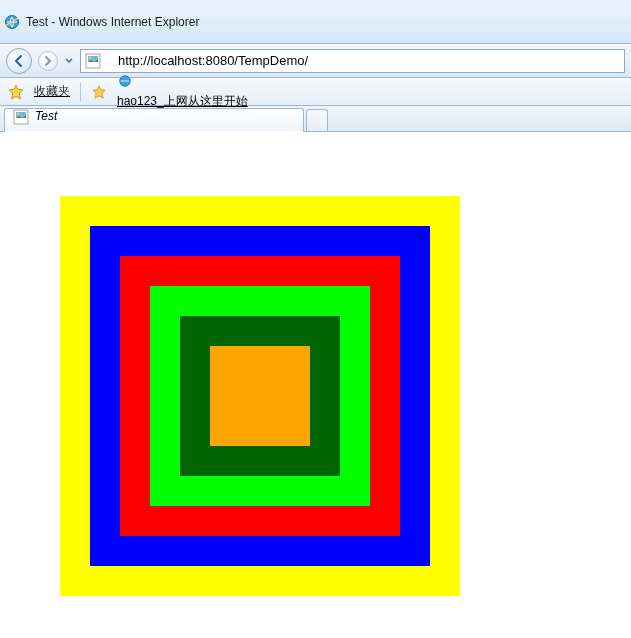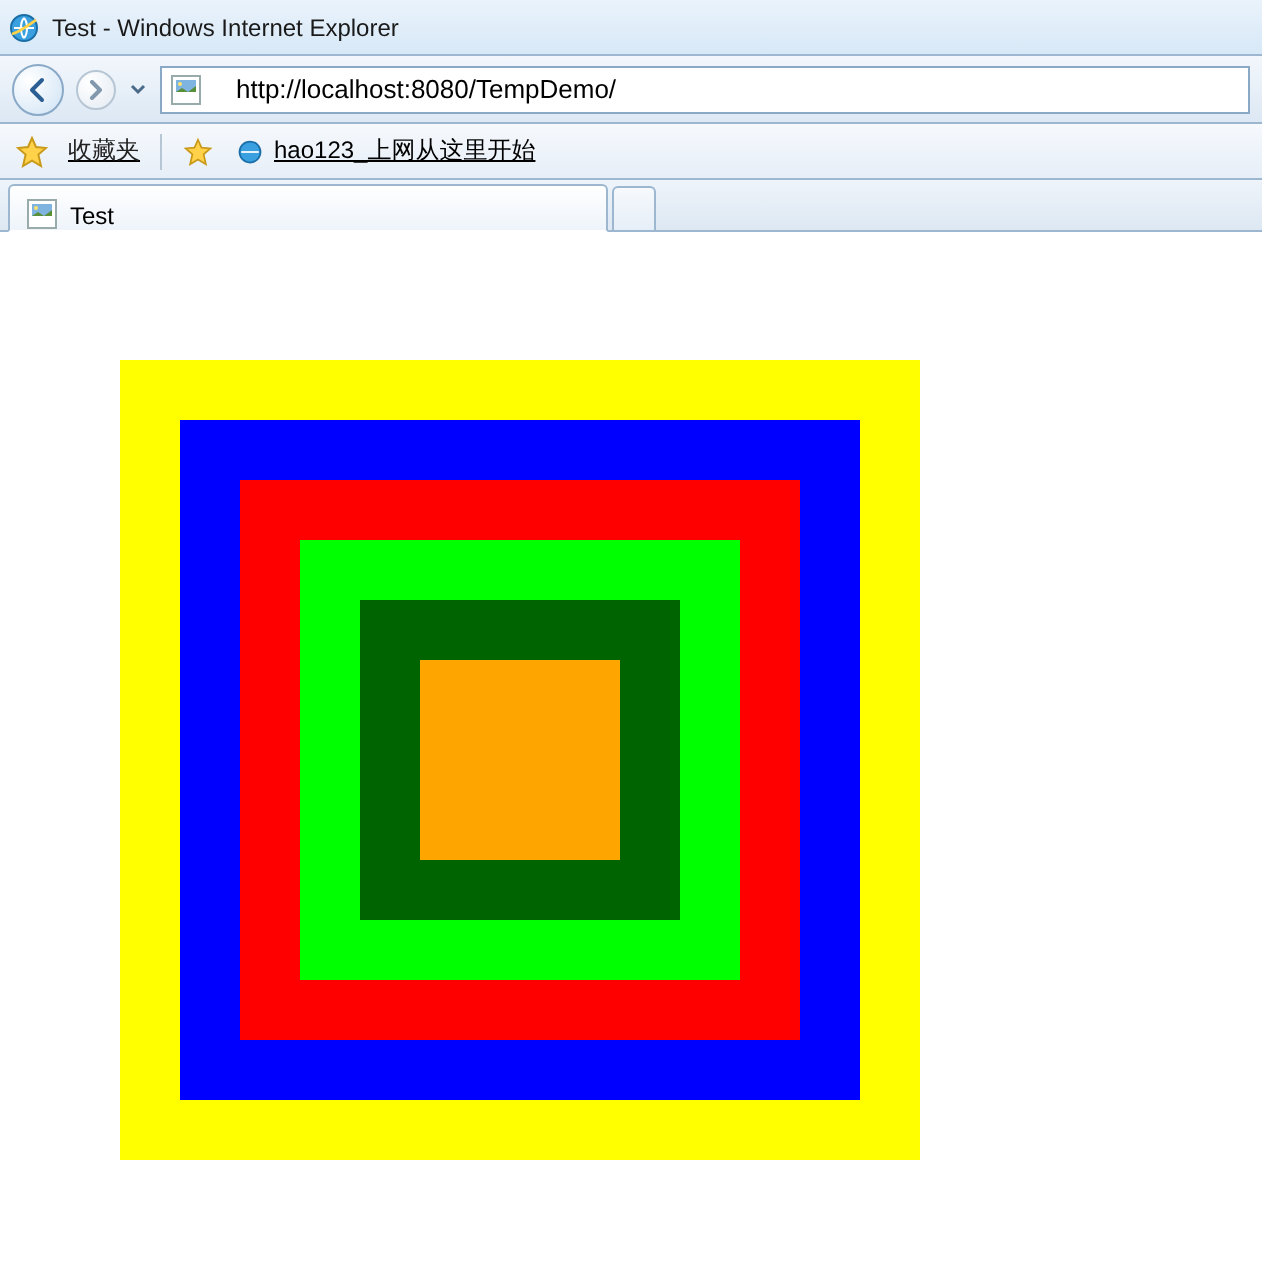--- a/index.html
+++ b/index.html
@@ -7,21 +7,21 @@
     margin: 0;
     padding: 0;
     font-family: "Segoe UI", Tahoma, sans-serif;
     font-size: 12px;
     background: #fff;
     width: 631px;
     height: 638px;
     overflow: hidden;
   }
   .titlebar {
-    height: 28px;
+    height: 44px;
     background: linear-gradient(#eaf3fb, #d7e8f7);
     border-bottom: 1px solid #9db7d1;
     display: flex;
     align-items: center;
     padding: 4px 4px;
     gap: 6px;
   }
   .titlebar .ie-logo {
     width: 16px; height: 16px;
     display: inline-flex; align-items: center; justify-content: center;
@@ -80,42 +80,43 @@
     border-bottom: 1px solid #9db7d1;
     display: flex;
     align-items: center;
     padding: 0 8px;
     gap: 10px;
     text-decoration: underline;
   }
   .fav-star { width:16px; height:16px; display:inline-flex; align-items:center; justify-content:center; }
   .fav-label { color:#222; }
   .fav-sep { width:1px; height:18px; background:#b7c6d4; }
-  .fav-link { display:flex; align-items:center; gap:4px; cursor:pointer; }
+  .fav-link { display:flex; gap:4px; cursor:pointer;flex-direction:column; }
   .fav-link .icon { width:16px; height:16px; display:inline-flex; align-items:center; justify-content:center; }
   .tabbar {
     height: 26px;
     background: linear-gradient(#eef4fa, #dde8f3);
     border-bottom: 1px solid #9db7d1;
     display: flex;
     align-items: flex-end;
     padding: 0 4px;
   }
   .tab {
     height: 24px;
     min-width: 300px;
     background: linear-gradient(#ffffff, #eef4fa);
     border: 1px solid #9db7d1;
     border-bottom: 1px solid #fff;
     border-radius: 3px 3px 0 0;
     display: flex;
-    align-items: flex-end;
+    align-items: flex-start;
     padding: 0 8px;
     gap: 6px;
     margin-bottom: -1px;
+    font-style: italic;
   }
   .tab .page-icon { width:16px; height:16px; display:inline-flex; align-items:center; justify-content:center; }
   .newtab {
     width: 22px; height: 22px;
     border: 1px solid #9db7d1;
     border-bottom: none;
     border-radius: 3px 3px 0 0;
     background: linear-gradient(#f6f9fd, #e6eef7);
     margin-left: 2px;
     margin-bottom: 0;

